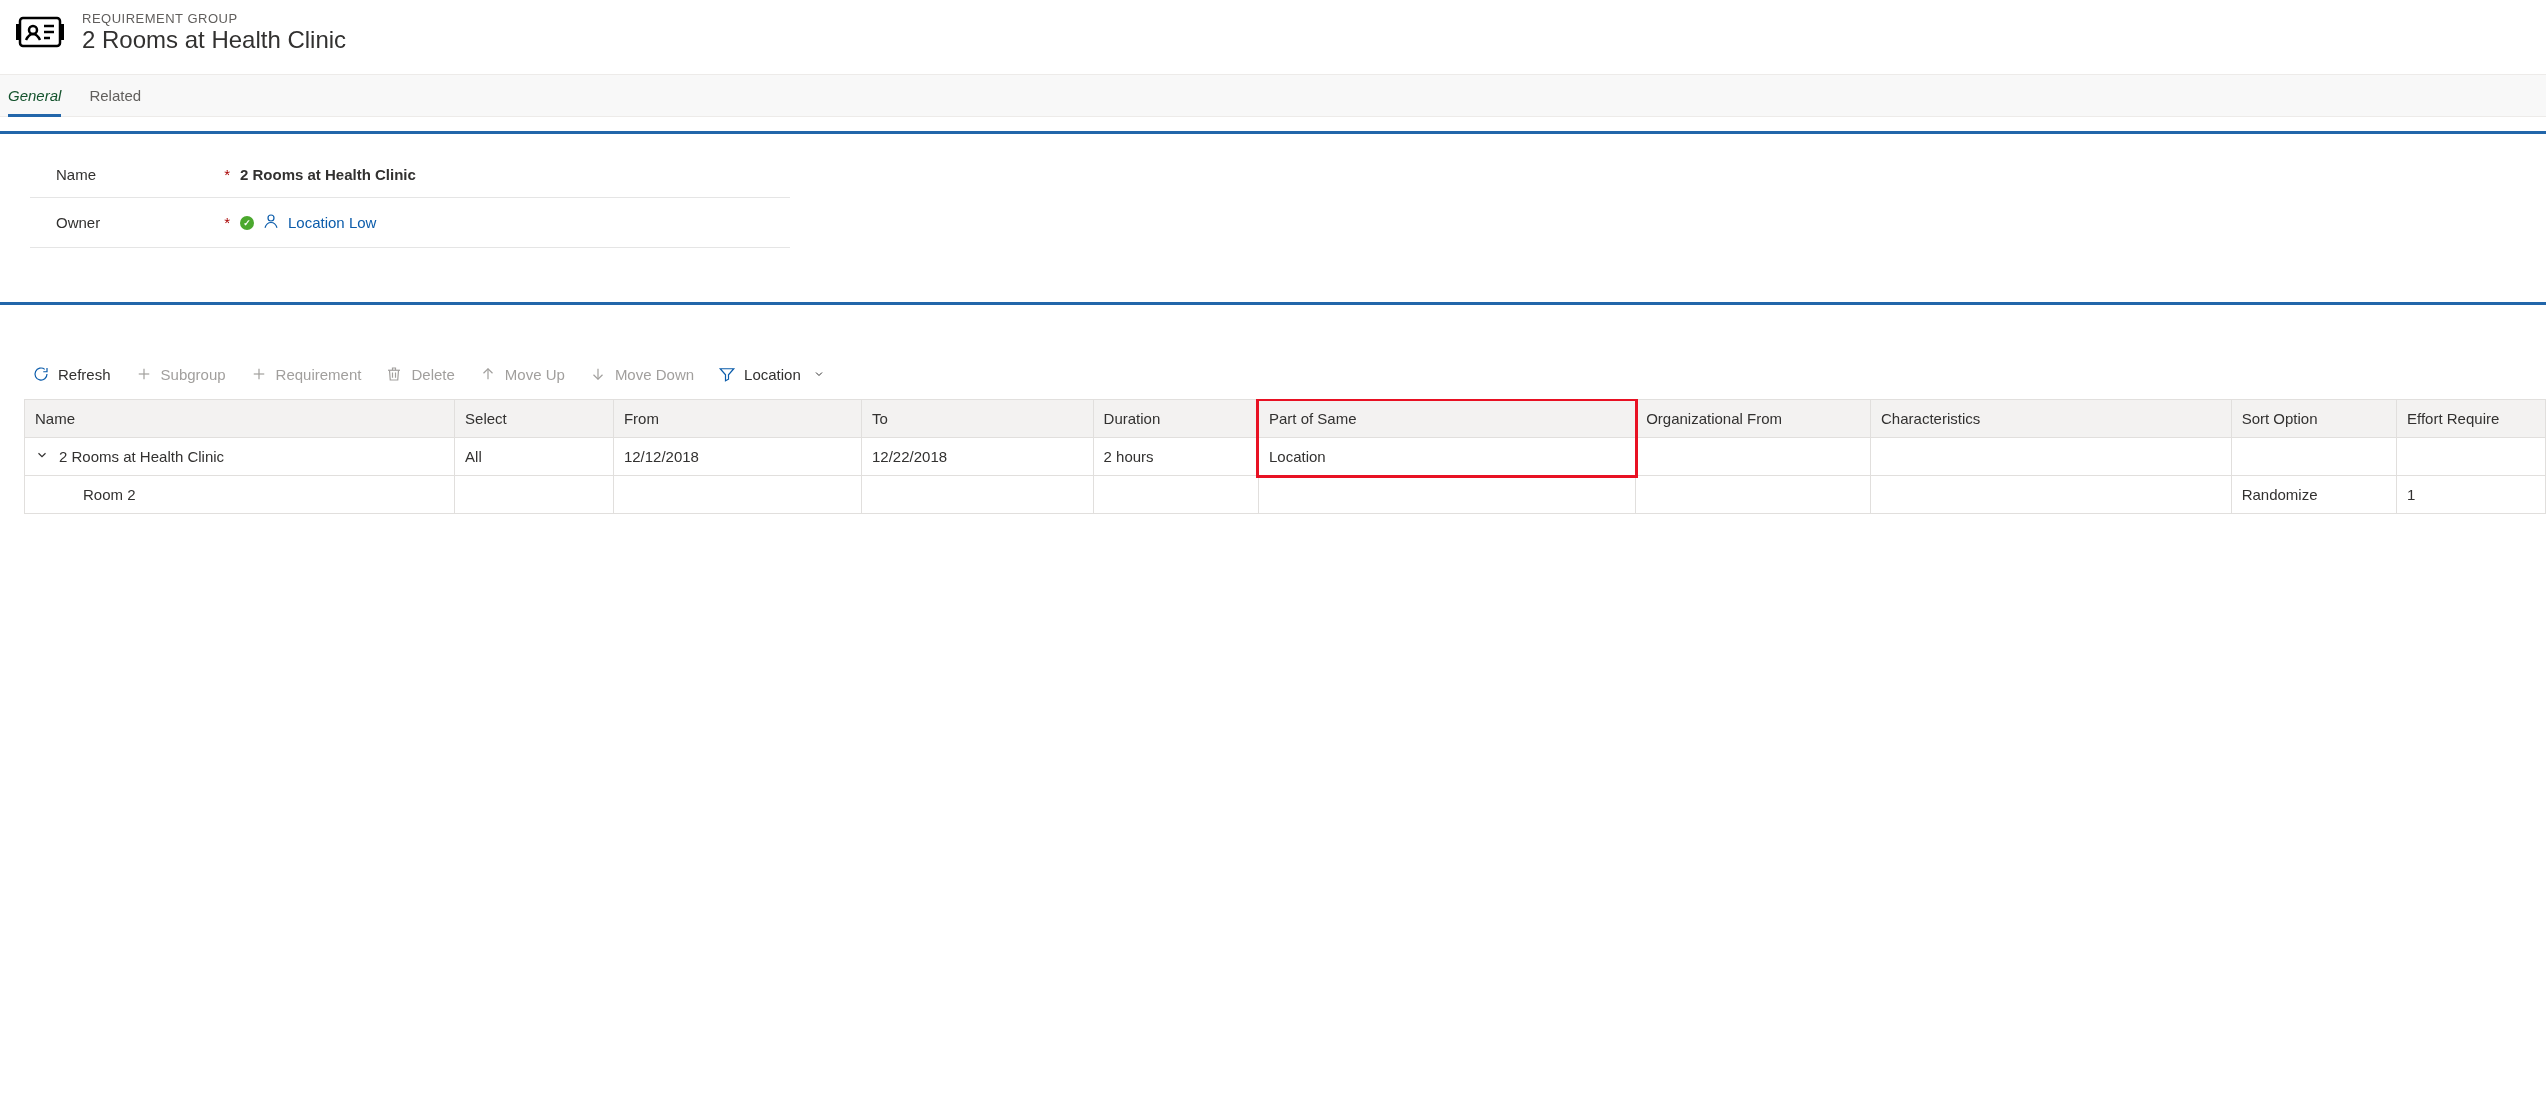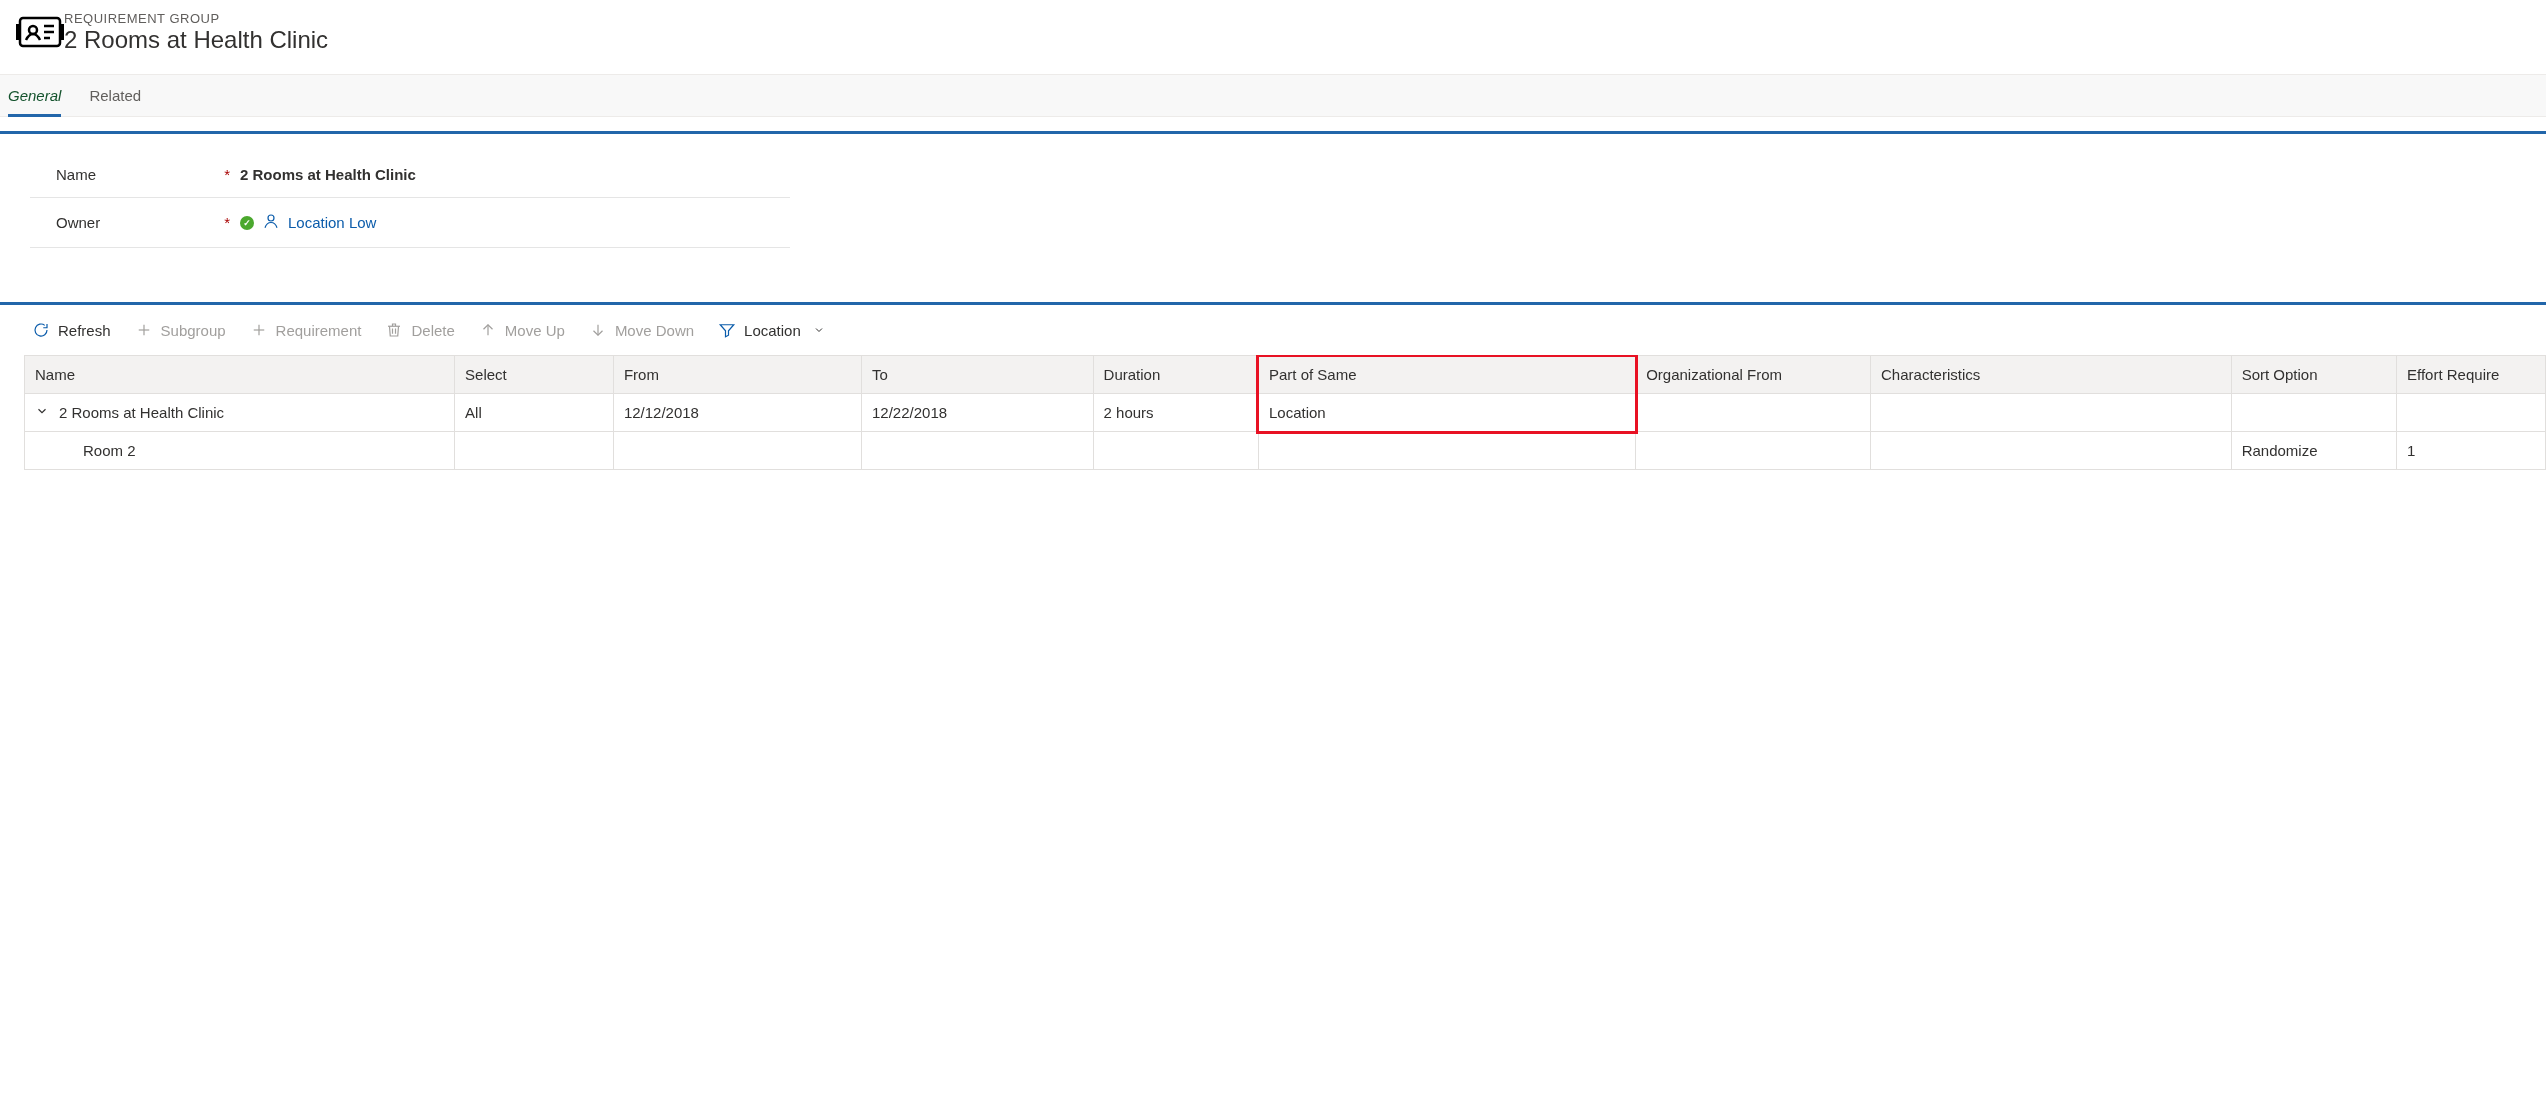--- a/index.html
+++ b/index.html
@@ -8,20 +8,21 @@
     font-size: 14px;
     color: #323130;
     background: #fff;
   }
 
   
   .page-header {
     display: flex;
     align-items: center;
     padding: 8px 16px 18px 16px;
+    gap: 18px;
   }
   .page-header .entity-icon {
     width: 48px;
     height: 48px;
     display: flex;
     align-items: center;
     justify-content: center;
   }
   .page-header .entity-icon svg { width: 48px; height: 48px; }
   .page-header .title-block { display: flex; flex-direction: column; }
@@ -124,20 +125,21 @@
   .grid-section {
     border-top: 3px solid #2266aa;
     margin: 24px 0 0 0;
     padding: 0 0 0 24px;
   }
   .grid-toolbar {
     display: flex;
     align-items: center;
     gap: 24px;
     padding: 16px 8px;
+    margin-top: 44px;
   }
   .tb-btn {
     display: inline-flex;
     align-items: center;
     gap: 8px;
     font-size: 15px;
     color: #323130;
     cursor: pointer;
   }
   .tb-btn.disabled { color: #a19f9d; cursor: default; }

